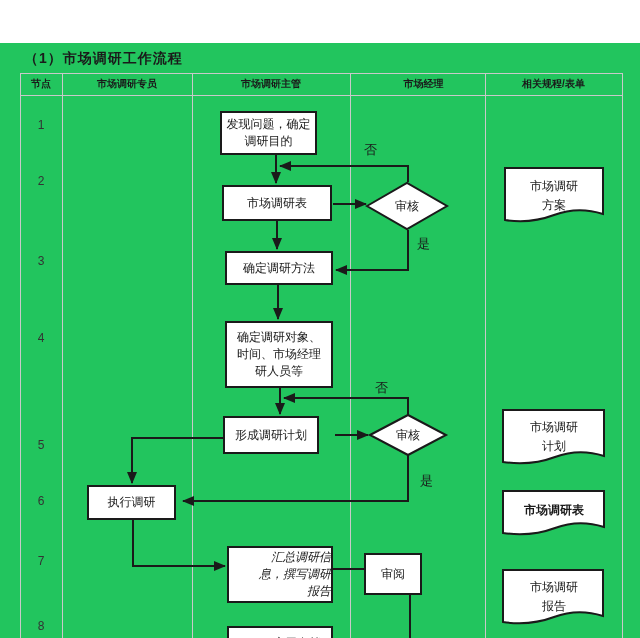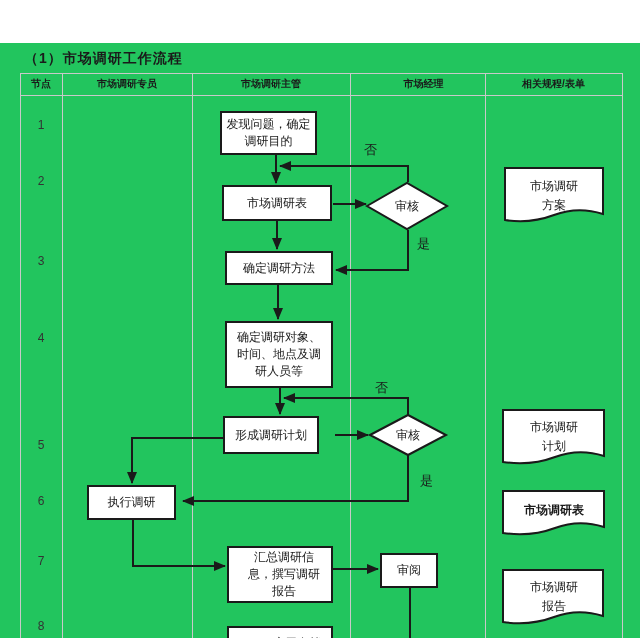--- a/index.html
+++ b/index.html
@@ -9,21 +9,21 @@
   .abs{position:absolute;}
   .title{left:24px;top:7px;font-size:14px;font-weight:bold;letter-spacing:1px;z-index:3;}
   .gridline{background:#c9c9c9;z-index:1;}
   .hcell{top:30px;height:22px;display:flex;align-items:center;justify-content:center;
          font-size:10px;font-weight:bold;z-index:1;}
   .node-num{left:20px;width:42px;height:16px;text-align:center;font-size:12px;color:#333;z-index:1;}
   svg.flow{left:0;top:0;z-index:2;pointer-events:none;}
   .pbox{border:2px solid #1a1a1a;background:#fff;display:flex;flex-direction:column;
         align-items:center;justify-content:center;font-size:12px;line-height:1.4;
         text-align:center;z-index:3;}
-  .pbox.left{align-items:center;text-align:left;padding-left:8px;}
+  .pbox.left{align-items:flex-end;text-align:left;padding-left:8px;font-style:italic;}
   .ln{display:block;white-space:nowrap;}
   .dlabel{display:flex;align-items:center;justify-content:center;font-size:12px;z-index:3;}
   .branch{font-size:13px;z-index:3;}
   .doc-label{text-align:center;font-size:12px;line-height:1.55;z-index:3;}
   .bottom-band{left:0;top:632px;width:640px;height:6px;background:#eaeaea;z-index:0;}
 </style>
 </head>
 <body>
 
 <div class="page">
@@ -93,38 +93,38 @@
     <span class="ln">调研目的</span>
   </div>
   <div class="abs pbox" style="left:222px;top:142px;width:110px;height:36px;">
     <span class="ln">市场调研表</span>
   </div>
   <div class="abs pbox" style="left:225px;top:208px;width:108px;height:34px;">
     <span class="ln">确定调研方法</span>
   </div>
   <div class="abs pbox" style="left:225px;top:278px;width:108px;height:67px;">
     <span class="ln">确定调研对象、</span>
-    <span class="ln">时间、地点及调</span>
+    <span class="ln">时间、市场经理</span>
     <span class="ln">研人员等</span>
   </div>
   <div class="abs pbox" style="left:223px;top:373px;width:96px;height:38px;">
     <span class="ln">形成调研计划</span>
   </div>
   <div class="abs pbox" style="left:87px;top:442px;width:89px;height:35px;">
     <span class="ln">执行调研</span>
   </div>
   <div class="abs pbox left" style="left:227px;top:503px;width:106px;height:57px;">
     <span class="ln">汇总调研信</span>
     <span class="ln">息，撰写调研</span>
     <span class="ln">报告</span>
   </div>
   <div class="abs pbox" style="left:227px;top:583px;width:106px;height:34px;padding-left:34px;">
     <span class="ln">应用存档</span>
   </div>
-  <div class="abs pbox" style="left:380px;top:510px;width:58px;height:35px;">
+  <div class="abs pbox" style="left:364px;top:510px;width:58px;height:42px;">
     <span class="ln">审阅</span>
   </div>
 
   <div class="abs dlabel" style="left:383px;top:155px;width:48px;height:16px;">审核</div>
   <div class="abs dlabel" style="left:384px;top:384px;width:48px;height:16px;">审核</div>
 
   <div class="abs branch" style="left:364px;top:98px;">否</div>
   <div class="abs branch" style="left:417px;top:192px;">是</div>
   <div class="abs branch" style="left:375px;top:336px;">否</div>
   <div class="abs branch" style="left:420px;top:429px;">是</div>

